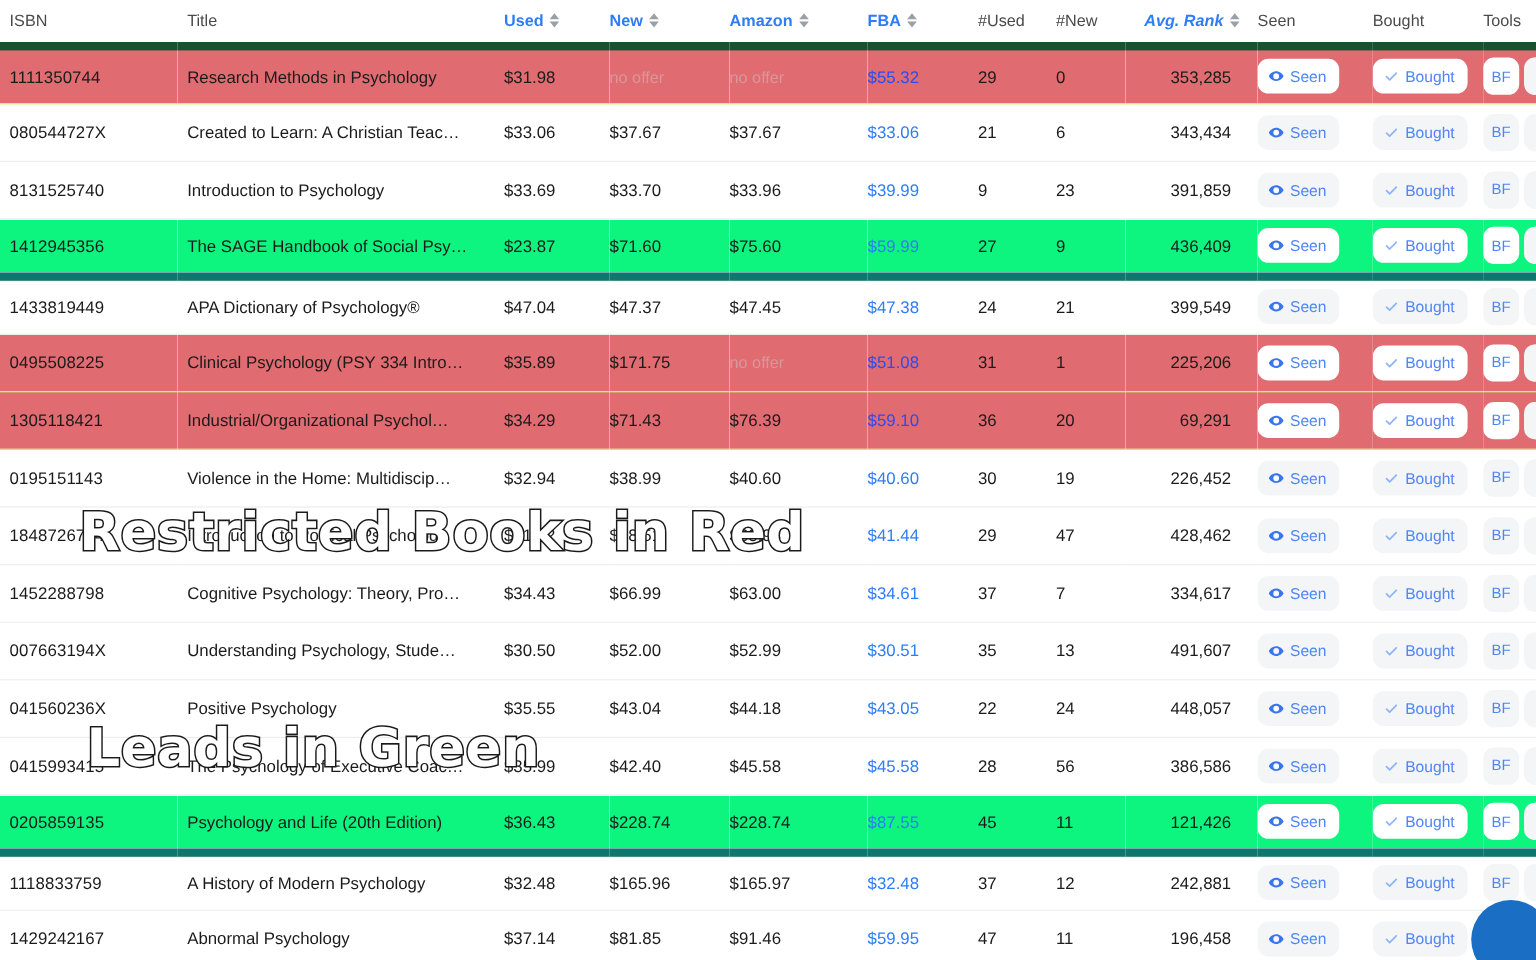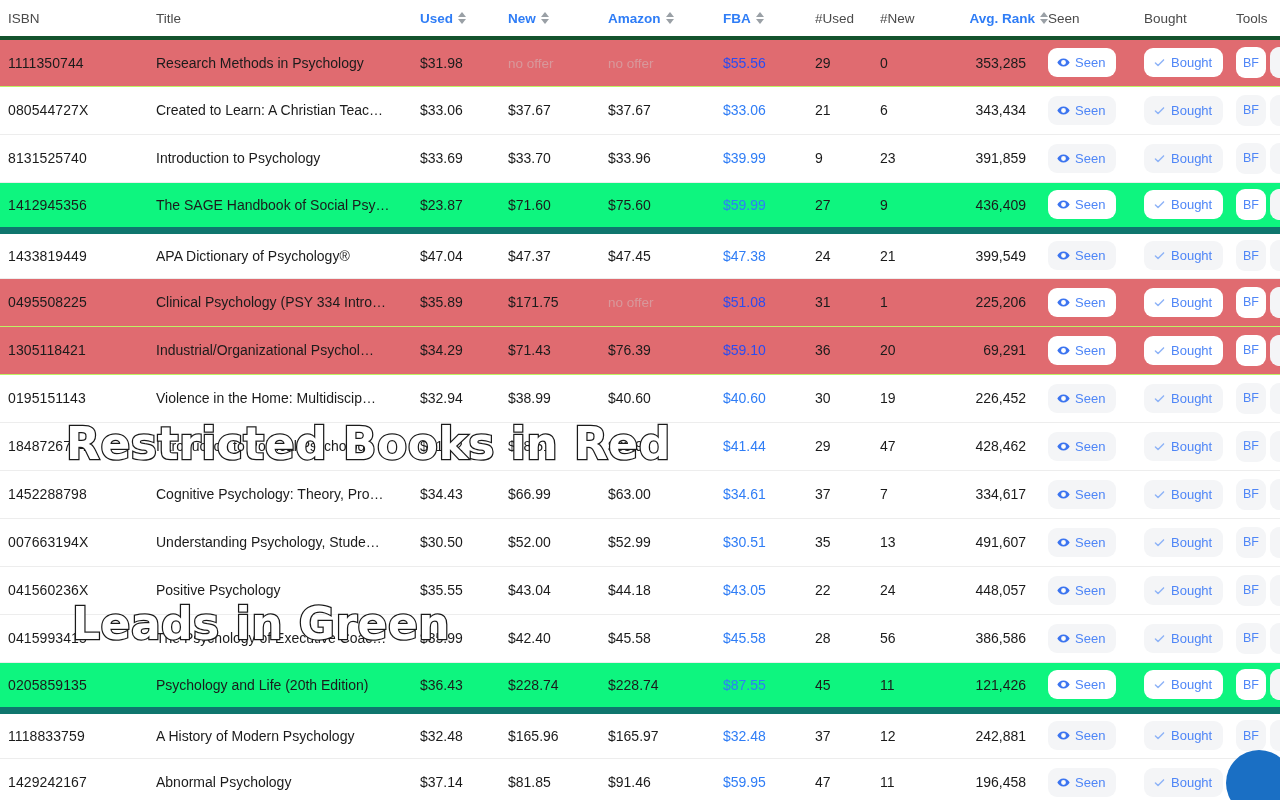--- a/index.html
+++ b/index.html
@@ -16,21 +16,21 @@
 
   thead th {
     height: 38px;
     background: #ffffff;
     font-size: 13.5px;
     font-weight: 400;
     color: #4a4a4a;
     text-align: left;
     padding: 0 0 0 0;
     vertical-align: middle;
-    border-bottom: 4px solid #14532d;
+    border-bottom: 7px solid #14532d;
     white-space: nowrap;
   }
   thead th .hdr { display: inline-flex; align-items: center; gap: 5px; }
   thead th.sortable .lbl { color: #2f7df6; font-weight: 700; }
 
   .sort-caret {
     display: inline-flex; flex-direction: column; justify-content: center;
     gap: 2px; line-height: 0;
   }
   .sort-caret i {
@@ -47,21 +47,21 @@
   .c-new    { width: 100px; }
   .c-amazon { width: 115px; }
   .c-fba    { width: 92px; }
   .c-nused  { width: 65px; }
   .c-nnew   { width: 58px; }
   .c-rank   { width: 110px; text-align: right; padding-right: 22px; }
   .c-seen   { width: 96px; }
   .c-bought { width: 92px; }
   .c-tools  { width: 70px; }
 
-  thead th.c-rank { text-align: right; padding-right: 0; }
+  thead th.c-rank { text-align: center; padding-right: 0; font-style: italic; }
   thead th.c-rank .hdr { margin-left: 0; }
 
   tbody tr { height: 48px; }
   tbody td {
     font-size: 14px;
     color: #1b1b1b;
     border-bottom: 1px solid #ededed;
     vertical-align: middle;
     white-space: nowrap;
     overflow: hidden;
@@ -221,21 +221,21 @@
             </span></th>
       </tr>
     </thead>
     <tbody id="tbody">
         <tr class="row-red">
           <td class="c-isbn">1111350744</td>
           <td class="c-title">Research Methods in Psychology</td>
           <td class="c-used">$31.98</td>
           <td class="c-new"><span class="nooffer">no offer</span></td>
           <td class="c-amazon"><span class="nooffer">no offer</span></td>
-          <td class="c-fba">$55.56</td>
+          <td class="c-fba">$55.32</td>
           <td class="c-nused">29</td>
           <td class="c-nnew">0</td>
           <td class="c-rank">353,285</td>
           <td class="c-seen"><span class="pill">
               <span class="glyph">
                 <svg width="13" height="13" viewBox="0 0 16 16" fill="currentColor">
                   <path d="M8 3C4.4 3 1.6 5.6.6 7.6c-.1.3-.1.5 0 .8C1.6 10.4 4.4 13 8 13s6.4-2.6 7.4-4.6c.1-.3.1-.5 0-.8C14.4 5.6 11.6 3 8 3zm0 8a3 3 0 110-6 3 3 0 010 6z"></path>
                   <circle cx="8" cy="8" r="1.7" fill="#fff"></circle>
                 </svg>
               </span>

